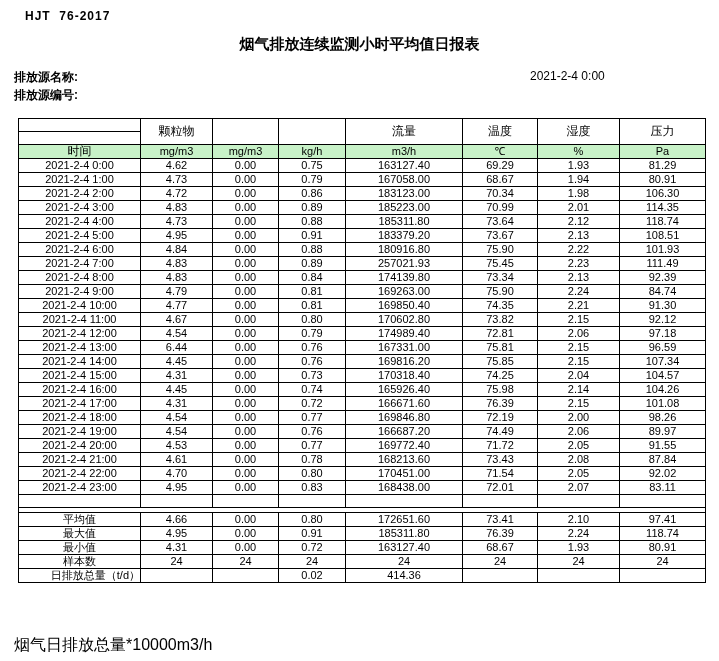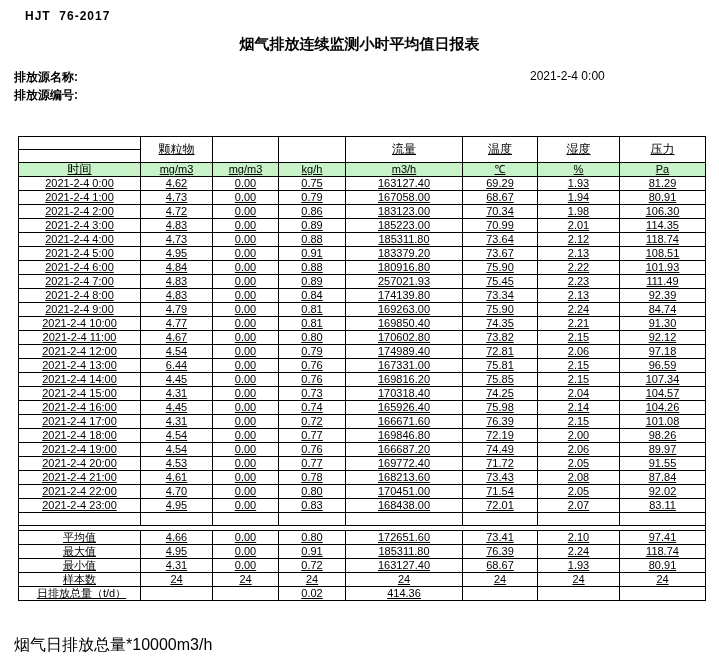--- a/index.html
+++ b/index.html
@@ -19,46 +19,45 @@
   }
   .report-title {
     position: absolute; top: 35px; left: 0; width: 100%;
     text-align: center; font-size: 15px; font-weight: bold;
   }
   .src-name-row { position: absolute; top: 69px; left: 14px; font-size: 12px; font-weight: bold; }
   .src-code-row { position: absolute; top: 87px; left: 14px; font-size: 12px; font-weight: bold; }
   .report-date  { position: absolute; top: 69px; left: 530px; font-size: 12px; font-weight: normal; }
 
   table.report {
-    position: absolute; top: 136px; left: 18px;
+    position: absolute; top: 118px; left: 18px;
     border-collapse: collapse;
     table-layout: fixed;
     width: 687px;
     font-size: 11px;
-    text-decoration: underline;
   }
   table.report td {
     border: 1px solid #000;
     padding: 0;
     text-align: center;
     height: 13px;
     line-height: 13px;
     overflow: hidden;
     white-space: nowrap;
   }
   table.report tr.group-row td { height: 13px; }
   table.report tr.unit-row td { background: var(--accent); }
   table.report td.group-cell { font-size: 12px; }
   table.report td.time-head { font-size: 12px; }
   table.report td.sep-cell {
     border-top: none; border-bottom: none;
     border-left: 1px solid #000; border-right: 1px solid #000;
     height: 5px; line-height: 5px;
   }
-  table.report td.label-left { text-align: center; padding-left: 4px; margin-top: 20px; }
+  table.report td.label-left { text-align: right; padding-left: 4px; margin-top: 20px; }
 
   .footer-note   { position: absolute; top: 623px; left: 14px; font-size: 16px; margin-top: 12px; }
   .footer-units  { position: absolute; top: 641px; left: 14px; font-size: 12px; margin-top: 32px; }
   .footer-units .unit-word { position: absolute; left: 175px; top: 0; white-space: nowrap; }
 </style>
 </head>
 <body>
 
 <div class="std-code">HJT  76-2017</div>
 <div class="report-title">烟气排放连续监测小时平均值日报表</div>

